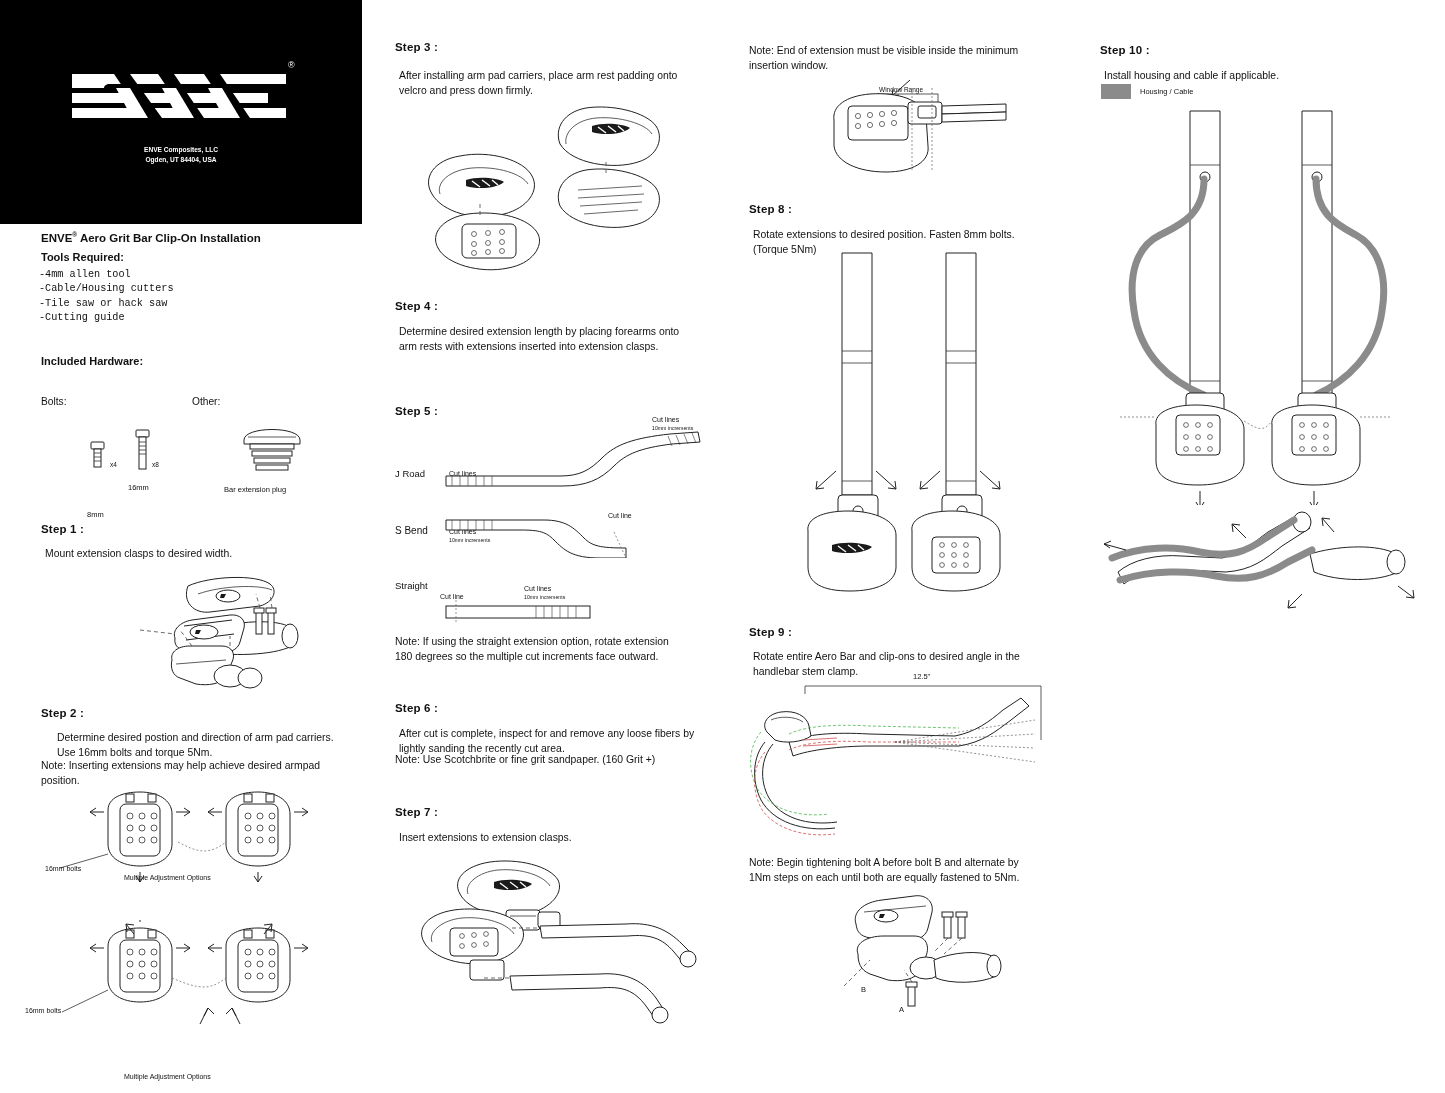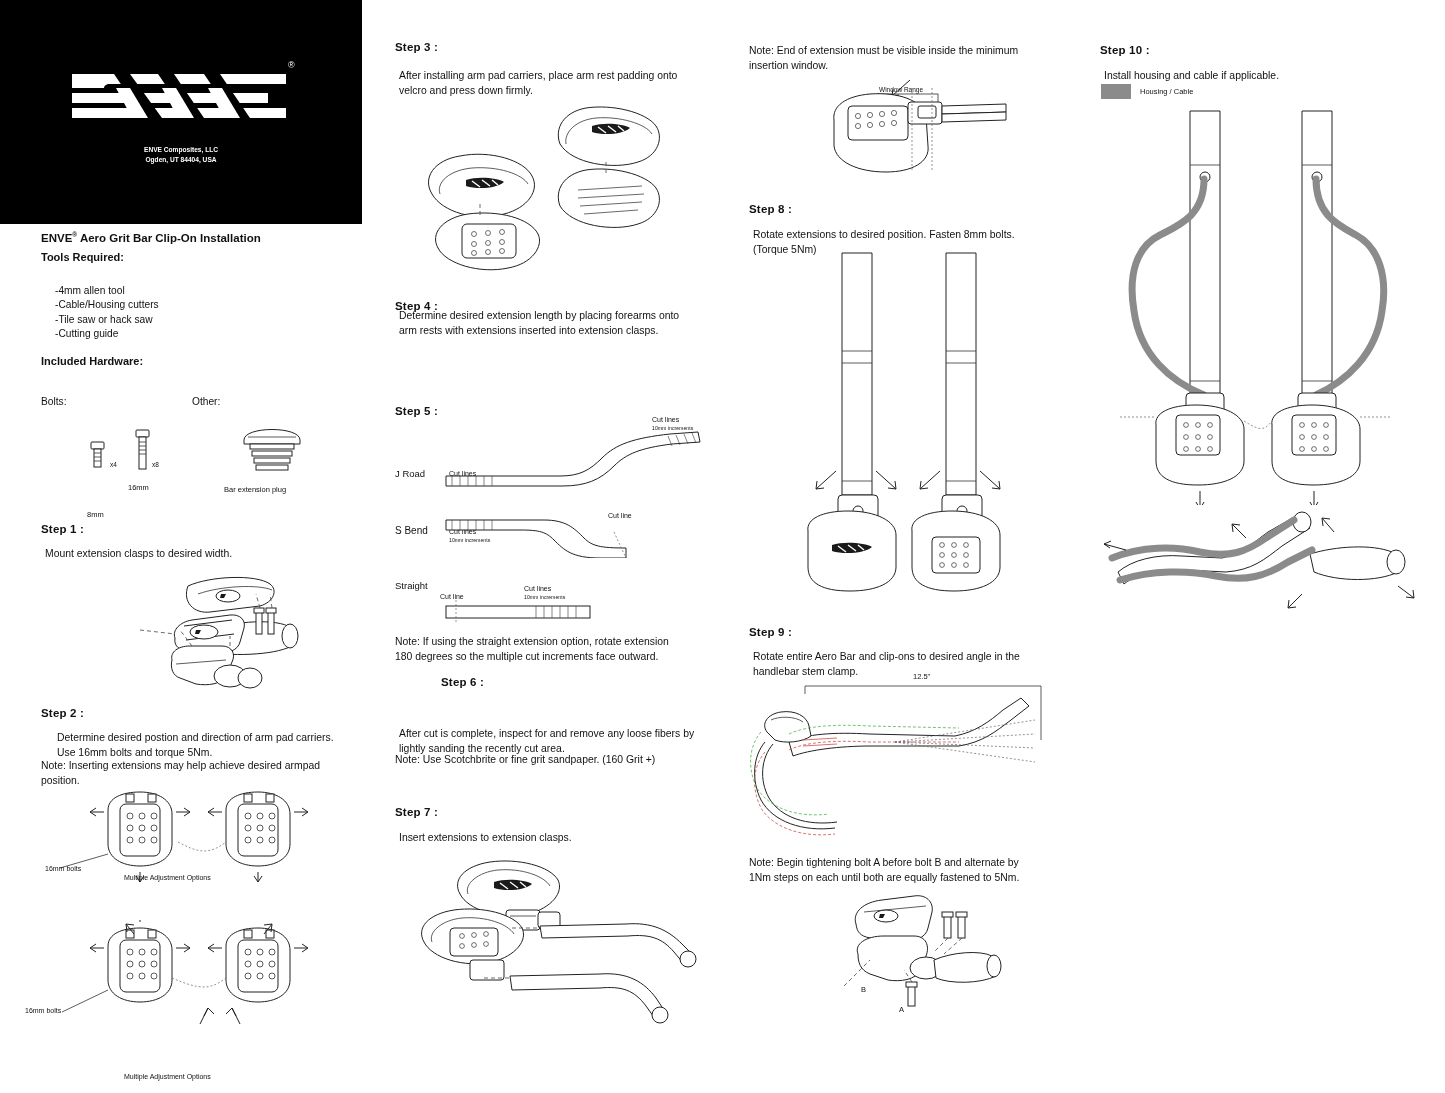--- a/index.html
+++ b/index.html
@@ -47,36 +47,36 @@
   .step2-note{position:absolute;left:41px;top:758px;width:295px;}
   .bolt-note-1{position:absolute;left:45px;top:865px;font-size:7px;}
   .bolt-note-2{position:absolute;left:25px;top:1007px;font-size:7px;}
   .adj-1{position:absolute;left:124px;top:874px;font-size:7px;}
   .adj-2{position:absolute;left:124px;top:1073px;font-size:7px;}
 
   
   .step3-title{position:absolute;left:395px;top:41px;}
   .step3-text{position:absolute;left:395px;top:64px;width:280px;}
   .step4-title{position:absolute;left:395px;top:300px;}
-  .step4-text{position:absolute;left:395px;top:304px;width:290px;}
+  .step4-text{position:absolute;left:395px;top:320px;width:290px;}
   .step5-title{position:absolute;left:395px;top:405px;}
   .step5-text{position:absolute;left:395px;top:419px;width:290px;}
   .bend-j{position:absolute;left:395px;top:468px;font-size:9.5px;}
   .bend-s{position:absolute;left:395px;top:525px;font-size:10px;}
   .bend-straight{position:absolute;left:395px;top:580px;font-size:9.5px;}
   .cutlines-a{position:absolute;left:449px;top:470px;}
   .cutlines-b{position:absolute;left:449px;top:528px;}
   .cutlines-c{position:absolute;left:524px;top:585px;}
   .cutline-single-a{position:absolute;left:608px;top:512px;font-size:7px;}
   .cutline-single-b{position:absolute;left:440px;top:593px;font-size:7px;}
   .cutlines-top{position:absolute;left:652px;top:416px;}
   .cl-title{font-size:7px;line-height:1.25;}
   .cl-sub{font-size:5.2px;}
   .step5-note{position:absolute;left:395px;top:634px;width:290px;}
-  .step6-title{position:absolute;left:395px;top:676px;margin-left:46px;}
+  .step6-title{position:absolute;left:395px;top:702px;}
   .step6-text{position:absolute;left:395px;top:722px;width:310px;}
   .step6-note{position:absolute;left:395px;top:752px;width:310px;}
   .step7-title{position:absolute;left:395px;top:806px;}
   .step7-text{position:absolute;left:395px;top:826px;width:290px;}
 
   
   .note-ext{position:absolute;left:749px;top:43px;width:285px;}
   .window-range{position:absolute;left:879px;top:86px;font-size:6.5px;}
   .step8-title{position:absolute;left:749px;top:203px;}
   .step8-text{position:absolute;left:749px;top:223px;width:280px;}
@@ -132,21 +132,21 @@
     <div class="logo-addr">
       <span>ENVE Composites, LLC</span><br>
       <span>Ogden, UT 84404, USA</span>
     </div>
   </div>
 
   <div class="doc-title">
     <span>ENVE</span><sup>®</sup><span> Aero Grit Bar Clip-On Installation</span>
   </div>
   <div class="tools-head">Tools Required:</div>
-  <pre class="tools-list" style="font-family:Liberation Sans, sans-serif;margin:16px;">-4mm allen tool
+  <pre class="tools-list" style="font-family:Liberation Mono, monospace;margin:0;">-4mm allen tool
 -Cable/Housing cutters
 -Tile saw or hack saw
 -Cutting guide</pre>
 
   <div class="hw-head">Included Hardware:</div>
   <div class="bolts-head">Bolts:</div>
   <div class="other-head">Other:</div>
 
   <svg class="bolt8" width="24" height="40" viewBox="0 0 24 40">
     <rect class="fillw" x="5" y="2" width="13" height="7" rx="1"></rect>

